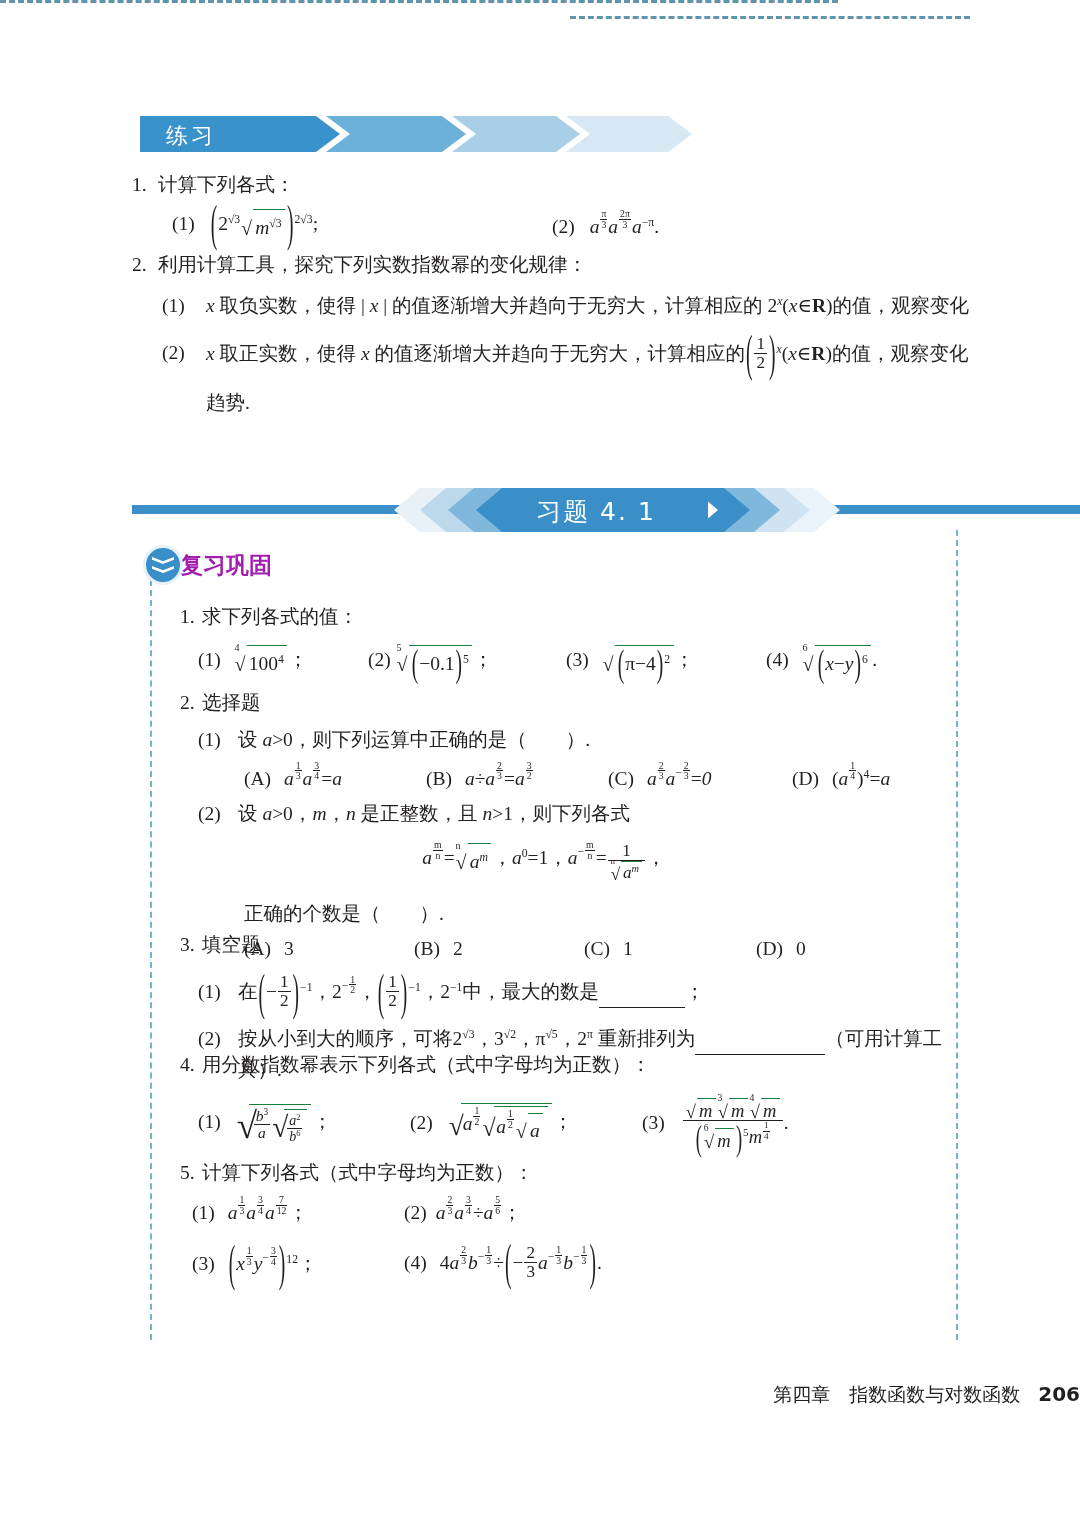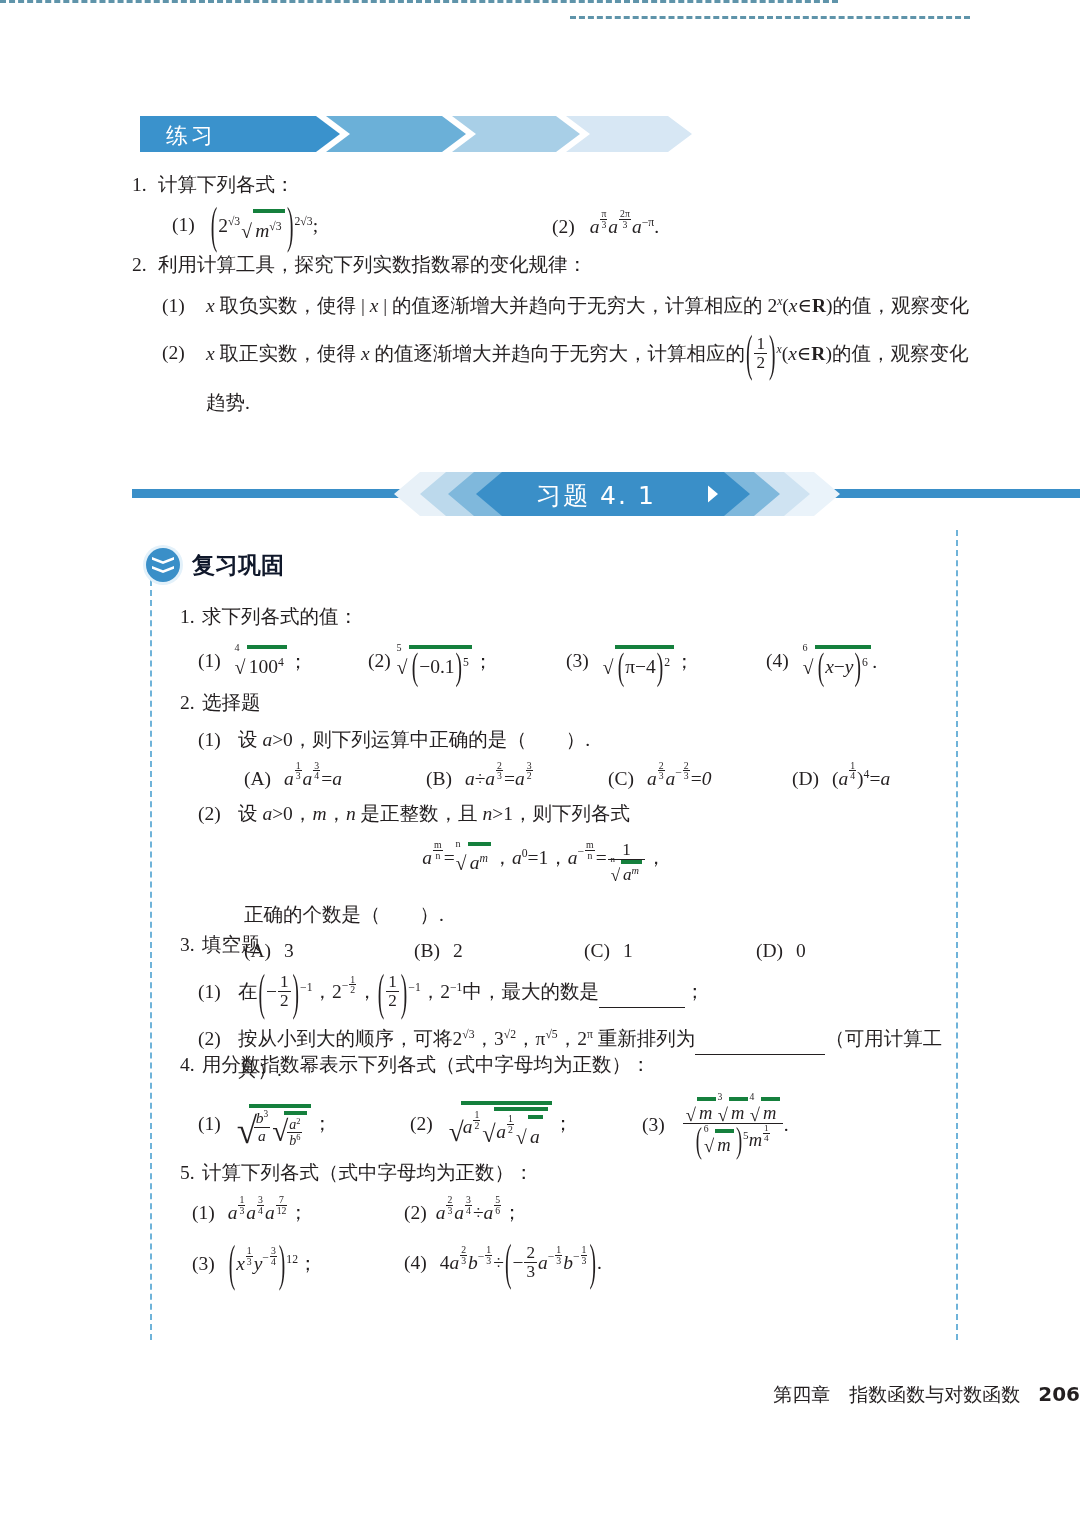--- a/index.html
+++ b/index.html
@@ -23,21 +23,21 @@
   .sfrac { display:inline-block; vertical-align:0.52em; font-size:0.50em; text-align:center;
            line-height:1.02; margin:0 1px; }
   .sfrac .num { display:block; border-bottom:1px solid #231f20; padding:0 1px;}
   .sfrac .den { display:block; padding:0 1px;}
   sup.ex { font-size:0.6em; vertical-align:0.62em; }
 
   
   .rad { display:inline-block; position:relative; padding-left:0.62em; margin:0 1px;
          vertical-align:middle;}
   .rad > .rsym { position:absolute; left:0; bottom:-0.06em; font-size:1.0em; }
-  .rad > .body { display:inline-block; border-top:4px solid #15803d; padding:0.12em 0.18em 0 0.1em; }
+  .rad > .body { display:inline-block; border-top:1px solid #15803d; padding:0.12em 0.18em 0 0.1em; }
   .rad > .idx { position:absolute; left:-0.02em; top:-0.52em; font-size:0.52em; font-style:normal;}
   .bigp { display:inline-block; font-size:1.0em; transform:scaleY(1.9); transform-origin:center;
           padding:0 1px; font-style:normal;}
   .bigp2 { display:inline-block; font-size:1.0em; transform:scaleY(2.6); transform-origin:center;
           padding:0 1px; font-style:normal;}
 
   
   .lianxi-wrap { position:absolute; left:140px; top:116px; width:830px; height:36px; }
   .chev { position:absolute; top:0; height:36px; }
   .chev-a { left:0; width:200px; background:#3a92cc;
@@ -49,21 +49,21 @@
   .chev-d { left:426px; width:126px; background:#d7e7f4;
             clip-path:polygon(0 0, 102px 0, 126px 50%, 102px 100%, 0 100%, 24px 50%); }
   .lianxi-txt { position:absolute; left:26px; top:5px; color:#ffffff; font-size:22px;
                 letter-spacing:3px; font-family:"DejaVu Sans","Liberation Sans",sans-serif; }
   .dashrow { position:absolute; top:16px; height:0;
              border-top:3px dashed #5f94aa; }
   .dash-top { left:570px; width:400px; }
   .dash-bot { left:132px; top:437px; width:838px; border-top:3px dashed #5f94aa; }
 
   
-  .xiti-wrap { position:absolute; left:132px; top:472px; width:838px; height:48px; }
+  .xiti-wrap { position:absolute; left:132px; top:488px; width:838px; height:48px; }
   .xbar-l { position:absolute; left:0;   top:17px; width:280px; height:9px; background:#3a8fc8; }
   .xbar-r { position:absolute; left:700px; top:17px; width:270px; height:9px; background:#3a8fc8; }
   .xch { position:absolute; top:0; height:44px; }
   .xch1 { left:262px; width:60px;  background:#e8f1f8;
           clip-path:polygon(0 50%, 26px 0, 60px 0, 34px 50%, 60px 100%, 26px 100%); }
   .xch2 { left:288px; width:62px;  background:#bcd9ec;
           clip-path:polygon(0 50%, 26px 0, 62px 0, 36px 50%, 62px 100%, 26px 100%); }
   .xch3 { left:316px; width:62px;  background:#7fb8dc;
           clip-path:polygon(0 50%, 26px 0, 62px 0, 36px 50%, 62px 100%, 26px 100%); }
   .xch-main { left:344px; width:232px; background:#3a8fc8;
@@ -85,21 +85,21 @@
              border-left:2px dashed #6fb3d9; }
   .vdash-r { position:absolute; left:956px; top:530px; width:0; height:810px;
              border-left:2px dashed #6fb3d9; }
 
   
   .fuxi { position:absolute; left:146px; top:548px; display:flex; align-items:center; }
   .fuxi-icon { width:34px; height:34px; border-radius:50%; background:#3a8fc8;
                position:relative; box-shadow:0 0 0 3px #e3f1fa; }
   .fuxi-icon .cv { position:absolute; left:6px; width:22px; height:7px; background:#ffffff;
                    clip-path:polygon(0 0, 50% 62%, 100% 0, 100% 38%, 50% 100%, 0 38%); }
-  .fuxi-txt { margin-left:12px; font-size:23px; font-weight:bold; color:#0f172a;
+  .fuxi-txt { font-size:23px; font-weight:bold; color:#a21caf;
               font-family:"DejaVu Sans","Liberation Sans",sans-serif; }
 
   
   .blk { position:absolute; font-size:19.5px; line-height:1.5; color:#231f20; }
   .row { display:flex; }
   .lbl { flex:0 0 auto; }
 
   .blank { display:inline-block; border-bottom:1.2px solid #231f20; }
 
   .footer { position:absolute; left:0; top:1382px; width:1080px; text-align:right;

